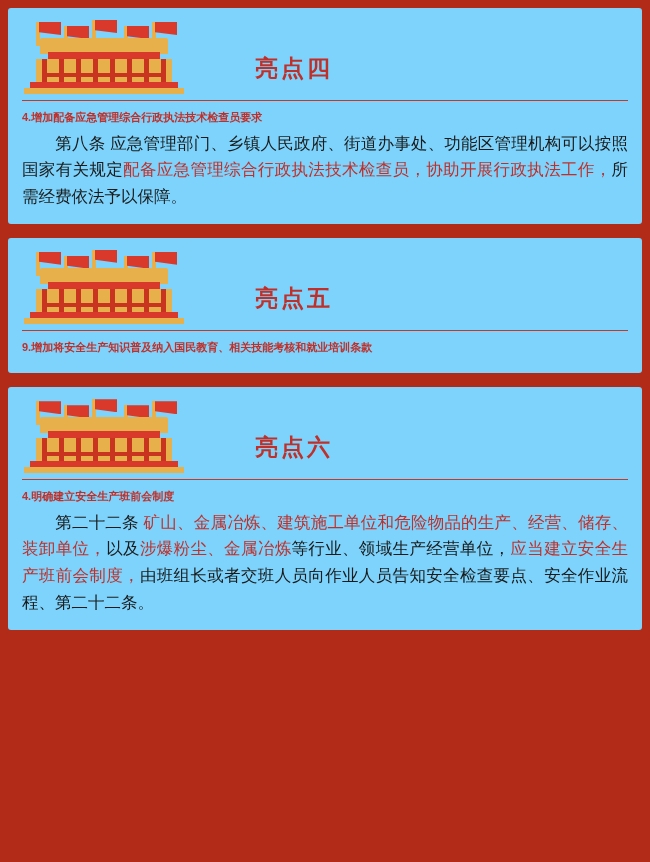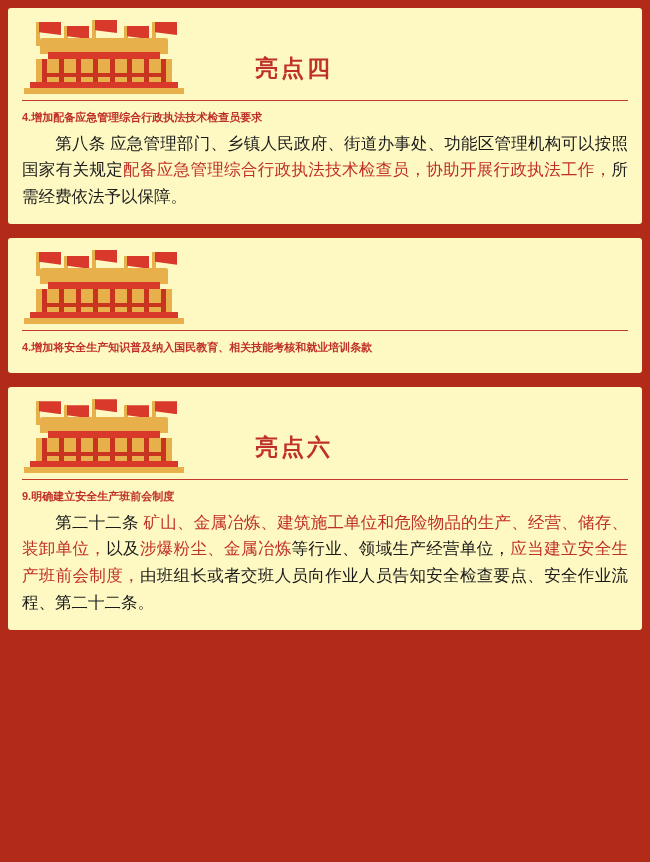--- a/index.html
+++ b/index.html
@@ -17,21 +17,21 @@
     width: 650px;
     height: 862px;
     background: #b22a18;
     box-sizing: border-box;
     padding: 8px 8px;
     display: flex;
     flex-direction: column;
     gap: 14px;
   }
   .card {
-    background: #fef9c3;
+    background: #7dd3fc;
     border-radius: 3px;
     box-sizing: border-box;
     padding: 10px 14px 14px 14px;
     position: relative;
     flex: 0 0 auto;
   }
   .card-header {
     display: flex;
     align-items: flex-end;
     height: 78px;
@@ -249,23 +249,24 @@
             <i></i>
             <i></i>
             <i></i>
             <i></i>
             <i></i>
           </div>
         <div class="em-steps"></div>
         <div class="em-base"></div>
         <div class="em-base2"></div>
       </div>
+      <div class="badge-title">亮点五</div>
     </div>
     <hr class="hr">
-    <div class="heading">4.增加将安全生产知识普及纳入国民教育、相关技能考核和就业培训条款</div>
+    <div class="heading">9.增加将安全生产知识普及纳入国民教育、相关技能考核和就业培训条款</div>
   </div>
 
   <div class="card">
     <div class="card-header">
       <div class="emblem">
         <div class="em-flags">
           <span class="flag" style="left:4px;height:24px;">
               <span class="cloth"></span>
             </span>
           <span class="flag" style="left:32px;height:20px;">
@@ -294,17 +295,17 @@
             <i></i>
             <i></i>
           </div>
         <div class="em-steps"></div>
         <div class="em-base"></div>
         <div class="em-base2"></div>
       </div>
       <div class="badge-title">亮点六</div>
     </div>
     <hr class="hr">
-    <div class="heading">9.明确建立安全生产班前会制度</div>
+    <div class="heading">4.明确建立安全生产班前会制度</div>
     <p class="para"><span class="ind"></span><span>第二十二条 </span><span class="hl">矿山、金属冶炼、建筑施工单位和危险物品的生产、经营、储存、装卸单位，</span><span>以及</span><span class="hl">涉爆粉尘、金属冶炼</span><span>等行业、领域生产经营单位，</span><span class="hl">应当建立安全生产班前会制度，</span><span>由班组长或者交班人员向作业人员告知安全检查要点、安全作业流程、第二十二条。</span></p>
   </div>
 
 </div>
 
 </body></html>

